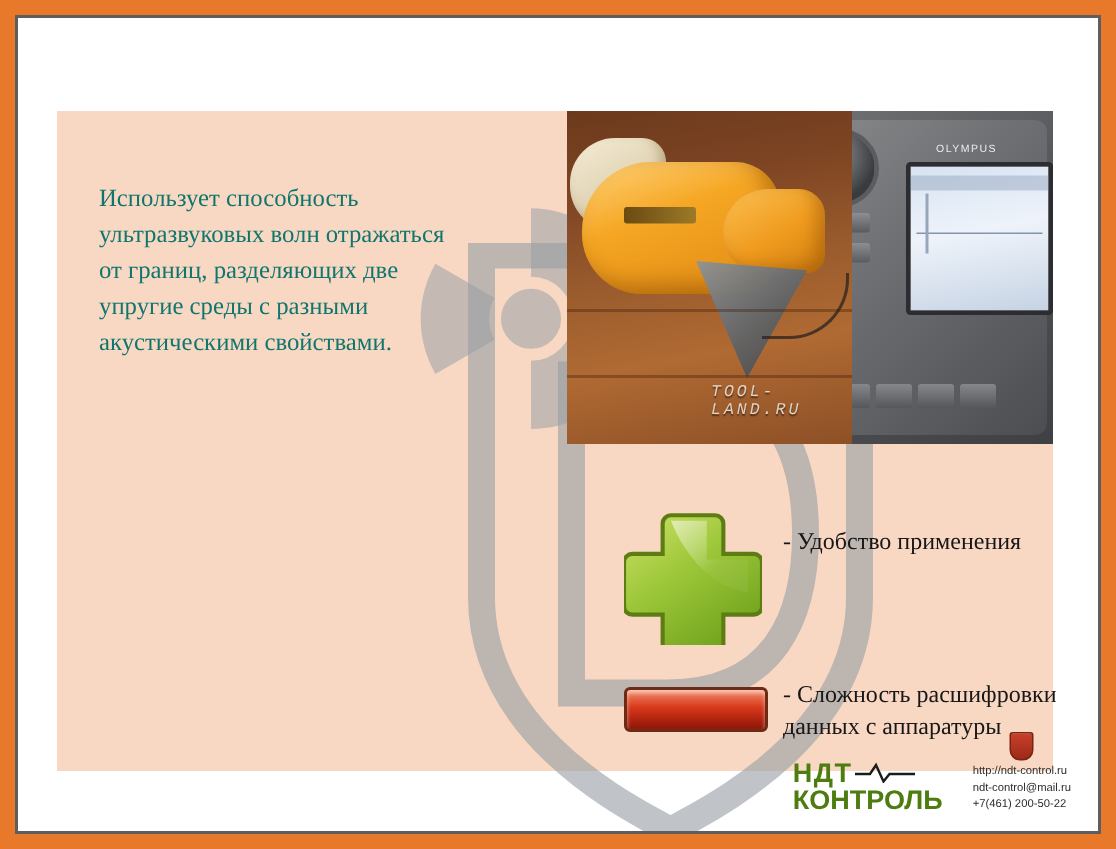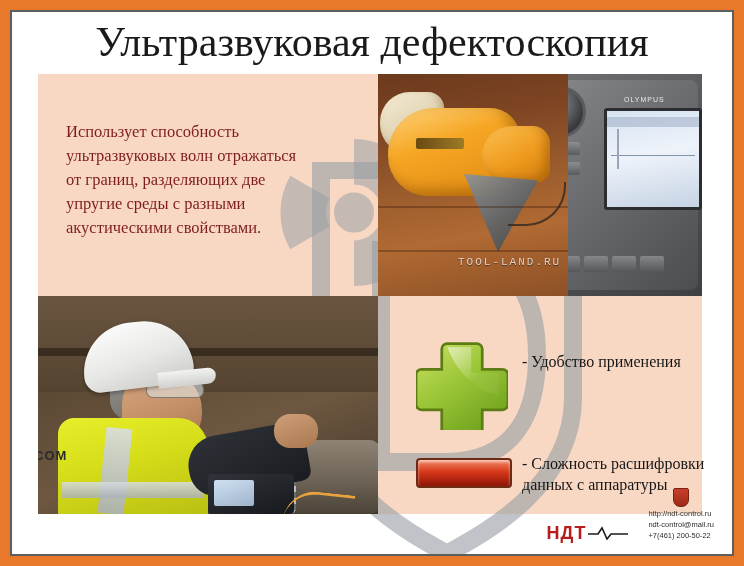--- a/index.html
+++ b/index.html
@@ -49,23 +49,23 @@
               background:linear-gradient(150deg,#fcc052 0%,#ef9b1e 55%,#d07f10 100%);
               box-shadow:inset -6px -4px 10px rgba(120,60,0,.35);}
   .glove-blade{position:absolute;left:86px;top:100px;width:74px;height:78px;
                background:linear-gradient(140deg,#8e9399 0%,#5f6468 55%,#3e4246 100%);
                clip-path:polygon(0% 0%, 100% 8%, 46% 100%);opacity:.92;}
   .glove-cord{position:absolute;left:130px;top:108px;width:56px;height:42px;
               border-bottom:2px solid #2a2320;border-right:2px solid #2a2320;
               border-radius:0 0 40px 0;opacity:.75;}
   .wood-l1,.wood-l2{position:absolute;left:0;width:100%;height:2px;background:rgba(60,26,8,.35);}
   .wood-l1{top:132px;} .wood-l2{top:176px;}
-  .watermark-tool{position:absolute;left:80px;top:182px;font-family:"Liberation Mono",monospace;
+  .watermark-tool{position:absolute;left:96px;top:182px;font-family:"Liberation Mono",monospace;
                   font-size:11px;letter-spacing:2px;color:rgba(248,240,232,.82);
-                  text-shadow:0 1px 1px rgba(0,0,0,.55);}
+                  text-shadow:0 1px 1px rgba(0,0,0,.55);font-style:italic;}
 
   
   .ph-olympus{left:556px;top:62px;width:134px;height:222px;
               background:linear-gradient(150deg,#6e6e70 0%,#55565a 40%,#3f4044 100%);}
   .olymp-body{position:absolute;left:-46px;top:6px;width:176px;height:210px;border-radius:8px;
               background:linear-gradient(135deg,#8b8c8e 0%,#6c6d70 45%,#4c4d51 100%);}
   .olymp-knob{position:absolute;left:-34px;top:12px;width:46px;height:46px;border-radius:50%;
               background:radial-gradient(circle at 36% 32%,#9a9b9d,#3a3b3e 70%);
               border:3px solid #5b5c60;}
   .olymp-screen{position:absolute;left:36px;top:34px;width:92px;height:96px;border-radius:3px;
@@ -131,40 +131,39 @@
              box-shadow:inset 0 2px 3px rgba(255,255,255,.55);}
 
   
   .bul{position:absolute;z-index:30;font-family:"Liberation Serif",serif;
        font-size:16px;color:#171717;line-height:1.30;}
   .bul-1{left:510px;top:340px;width:210px;}
   .bul-2{left:510px;top:442px;width:200px;}
 
   
   .para{position:absolute;left:54px;top:108px;width:232px;z-index:30;
-        font-family:"Liberation Serif",serif;font-size:16.5px;color:#7f1d1d;line-height:1.45;}
+        font-family:"Liberation Serif",serif;font-size:16.5px;color:#0f766e;line-height:1.45;}
 
   
   .logo{position:absolute;right:18px;bottom:12px;z-index:45;display:flex;align-items:flex-end;gap:8px;}
-  .logo-mark{font-family:"Liberation Sans",sans-serif;color:#b91c1c;line-height:1.0;}
+  .logo-mark{font-family:"Liberation Sans",sans-serif;color:#4d7c0f;line-height:1.0;}
   .logo-ndt{font-size:18px;font-weight:bold;letter-spacing:1px;display:flex;align-items:center;gap:2px;}
   .logo-ctrl{font-size:18px;font-weight:bold;letter-spacing:0px;}
   .logo-crest{width:14px;height:17px;border-radius:2px 2px 7px 7px;
               background:linear-gradient(180deg,#c8402a 0%,#9c2a18 100%);
               border:1px solid #7a2312;margin-bottom:2px;}
   .logo-contacts{font-family:"Liberation Sans",sans-serif;font-size:7.5px;color:#2d2d2d;
                  line-height:1.45;text-align:left;}
 </style>
 </head>
 <body>
 
 <div class="slide">
   <div class="inner">
 
-    <div class="title">Ультразвуковая дефектоскопия</div>
 
     <div class="board"></div>
 
     <div class="trefoil">
       <svg width="160" height="165" viewBox="0 0 100 100" aria-hidden="true">
         <g fill="#9AA0A6">
           <path d="M50 50 L50 4 A46 46 0 0 1 89.8 27 Z" transform="rotate(0 50 50)"></path>
           <path d="M50 50 L50 4 A46 46 0 0 1 89.8 27 Z" transform="rotate(120 50 50)"></path>
           <path d="M50 50 L50 4 A46 46 0 0 1 89.8 27 Z" transform="rotate(240 50 50)"></path>
           <circle cx="50" cy="50" r="15"></circle>
@@ -208,40 +207,20 @@
       </div>
       <div class="olymp-row">
 
         <i style="left:28px;top:0;"></i>
         <i style="left:56px;top:0;"></i>
         <i style="left:84px;top:0;"></i>
         <i style="left:112px;top:0;"></i>
       </div>
     </div>
 
-    <div class="photo ph-worker">
-      <div class="w-wall"></div>
-      <div class="w-beam"></div>
-      <div class="w-pipe"></div>
-      <div class="w-chain"></div>
-      <div class="w-hair"></div>
-      <div class="w-face"></div>
-      <div class="w-glass"></div>
-      <div class="w-helmet"></div>
-      <div class="w-brim"></div>
-      <div class="w-vest"></div>
-      <div class="w-stripe"></div>
-      <div class="w-stripe2"></div>
-      <div class="w-arm"></div>
-      <div class="w-hand"></div>
-      <div class="w-dev"></div>
-      <div class="w-devscr"></div>
-      <div class="w-cable"></div>
-      <div class="w-com">COM</div>
-    </div>
 
     <div class="para">Использует способность ультразвуковых волн отражаться от границ, разделяющих две упругие среды с разными акустическими свойствами.</div>
 
     <div class="ico-plus">
       <svg width="92" height="92" viewBox="0 0 100 100" aria-hidden="true">
         <defs>
           <linearGradient id="gplus" x1="0" y1="0" x2="0.7" y2="1">
             <stop offset="0%" stop-color="#cfe06a"></stop>
             <stop offset="45%" stop-color="#9ec83a"></stop>
             <stop offset="100%" stop-color="#6fa21c"></stop>
@@ -262,20 +241,21 @@
     <div class="bul bul-2">- Сложность расшифровки данных с аппаратуры</div>
 
     <div class="logo">
       <div class="logo-mark">
         <div class="logo-ndt">
           <span>НДТ</span>
           <svg width="40" height="14" viewBox="0 0 40 14" aria-hidden="true">
             <polyline points="0,8 10,8 14,2 19,13 23,8 40,8" fill="none" stroke="#1c1c1c" stroke-width="1.6"></polyline>
           </svg>
         </div>
+        <div class="logo-ctrl">КОНТРОЛЬ</div>
       </div>
       <div style="display:flex;flex-direction:column;align-items:center;margin-left:12px;">
         <span class="logo-crest"></span>
         <div class="logo-contacts">
           <div>http://ndt-control.ru</div>
           <div>ndt-control@mail.ru</div>
           <div>+7(461) 200-50-22</div>
         </div>
       </div>
     </div>

